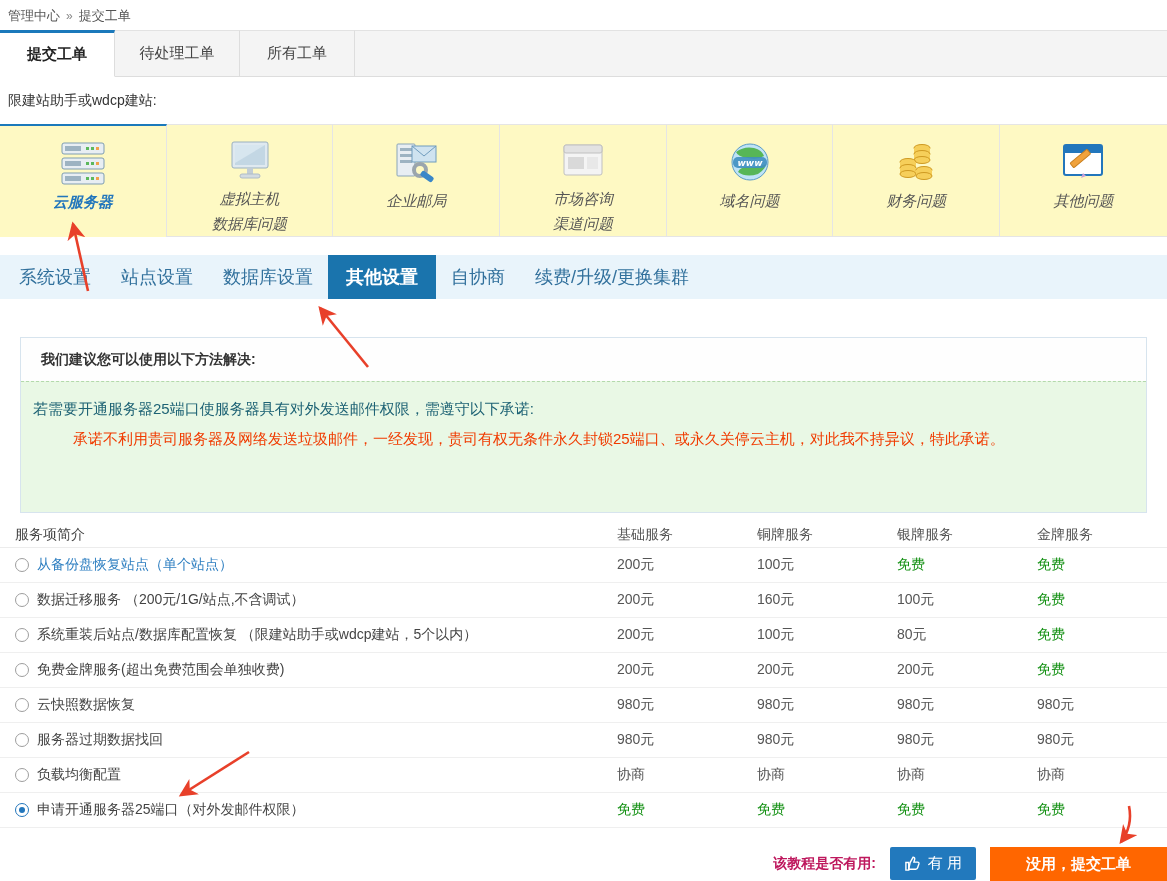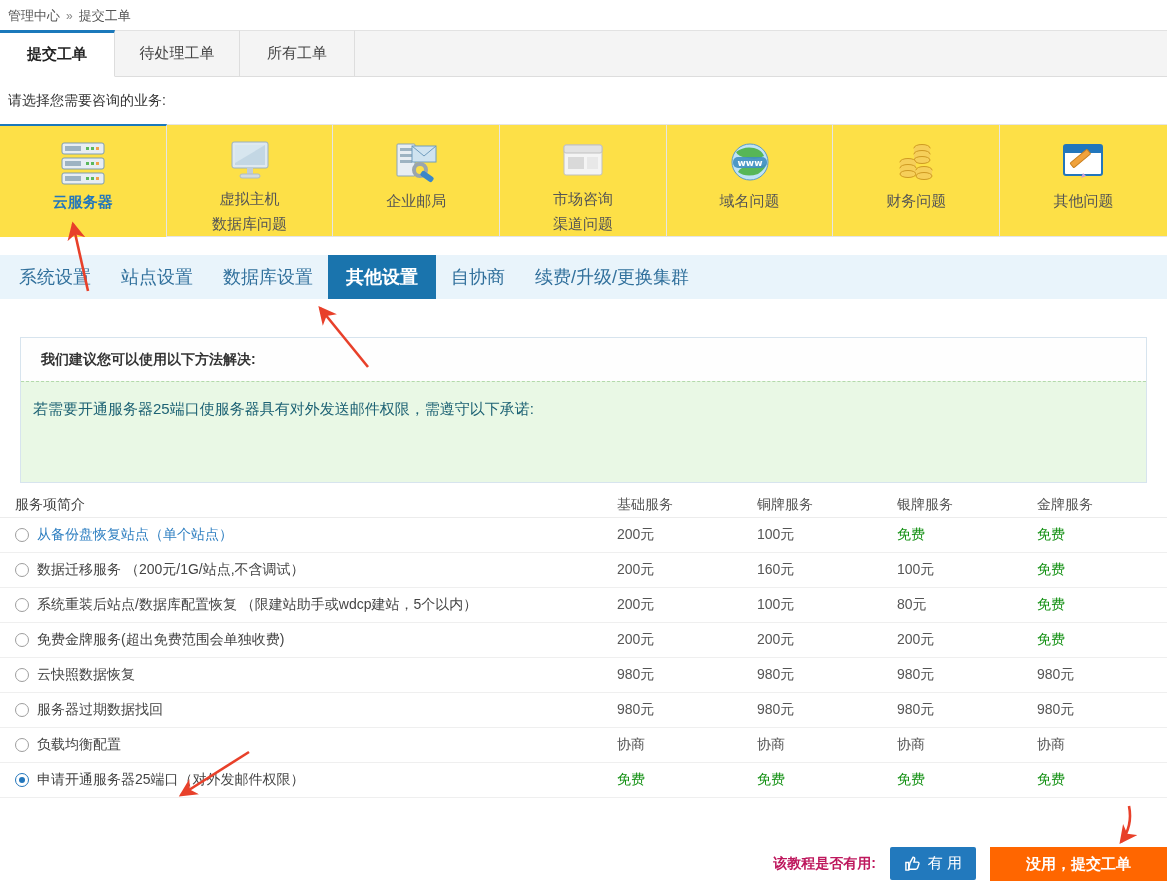--- a/index.html
+++ b/index.html
@@ -20,21 +20,21 @@
   .tab.t3 { width:115px; border-top:1px solid #e2e2e2; }
   .tab-filler { flex:1; background:#f4f4f4; border-top:1px solid #e2e2e2; }
 
   
   .prompt { margin:15px 0 12px 8px; font-size:14px; color:#333; height:20px; }
 
   
   .tiles { display:flex; height:113px; }
   .tile { width:166.7px; border-right:1px solid #e5e5e5; border-top:1px solid #e5e5e5;
     border-bottom:1px solid #e5e5e5; display:flex; flex-direction:column; align-items:center;
-    padding-top:13px; cursor:pointer; background:#fde047; }
+    padding-top:13px; cursor:pointer; background:#fef9c3;font-style:italic; }
   .tile:last-child { border-right:none; }
   .tile.active { border-top:2px solid #1b79bb; border-bottom:none; }
   .tile-icon { height:50px; display:flex; align-items:center; justify-content:center; }
   .tile-label { font-size:15px; color:#555; line-height:25px; text-align:center; }
   .tile.active .tile-label { color:#2276bc; font-weight:bold; }
 
   
   .subtabs { margin-top:18px; height:44px; background:#e9f4fb; display:flex;
     align-items:stretch; padding-left:4px; }
   .subtab { display:flex; align-items:center; padding:0 15px; font-size:18px;
@@ -87,21 +87,21 @@
   <span>管理中心</span><span class="sep">»</span><span>提交工单</span>
 </div>
 
 <div class="tabs">
   <div class="tab active">提交工单</div>
   <div class="tab t2">待处理工单</div>
   <div class="tab t3">所有工单</div>
   <div class="tab-filler"></div>
 </div>
 
-<div class="prompt">请选择您需要咨询的业务:</div>
+<div class="prompt">限建站助手或wdcp建站:</div>
 
 <div class="tiles">
   <div class="tile active">
     <div class="tile-icon">
       <svg width="52" height="46" viewBox="0 0 52 46">
         <g stroke="#7f9db1" fill="#e8eef3">
           <rect x="5" y="2" width="42" height="11" rx="2"></rect>
           <rect x="5" y="17" width="42" height="11" rx="2"></rect>
           <rect x="5" y="32" width="42" height="11" rx="2"></rect>
         </g>
@@ -226,20 +226,21 @@
   <div class="subtab">数据库设置</div>
   <div class="subtab active">其他设置</div>
   <div class="subtab">自协商</div>
   <div class="subtab">续费/升级/更换集群</div>
 </div>
 
 <div class="panel">
   <div class="panel-header">我们建议您可以使用以下方法解决:</div>
   <div class="panel-green">
     <div class="notice1">若需要开通服务器25端口使服务器具有对外发送邮件权限，需遵守以下承诺:</div>
+    <div class="notice2">承诺不利用贵司服务器及网络发送垃圾邮件，一经发现，贵司有权无条件永久封锁25端口、或永久关停云主机，对此我不持异议，特此承诺。</div>
   </div>
 </div>
 
 <div class="svc-table">
   <div class="thead">
     <div class="c-label">服务项简介</div>
     <div class="c-val">基础服务</div>
     <div class="c-val">铜牌服务</div>
     <div class="c-val">银牌服务</div>
     <div class="c-val">金牌服务</div>

